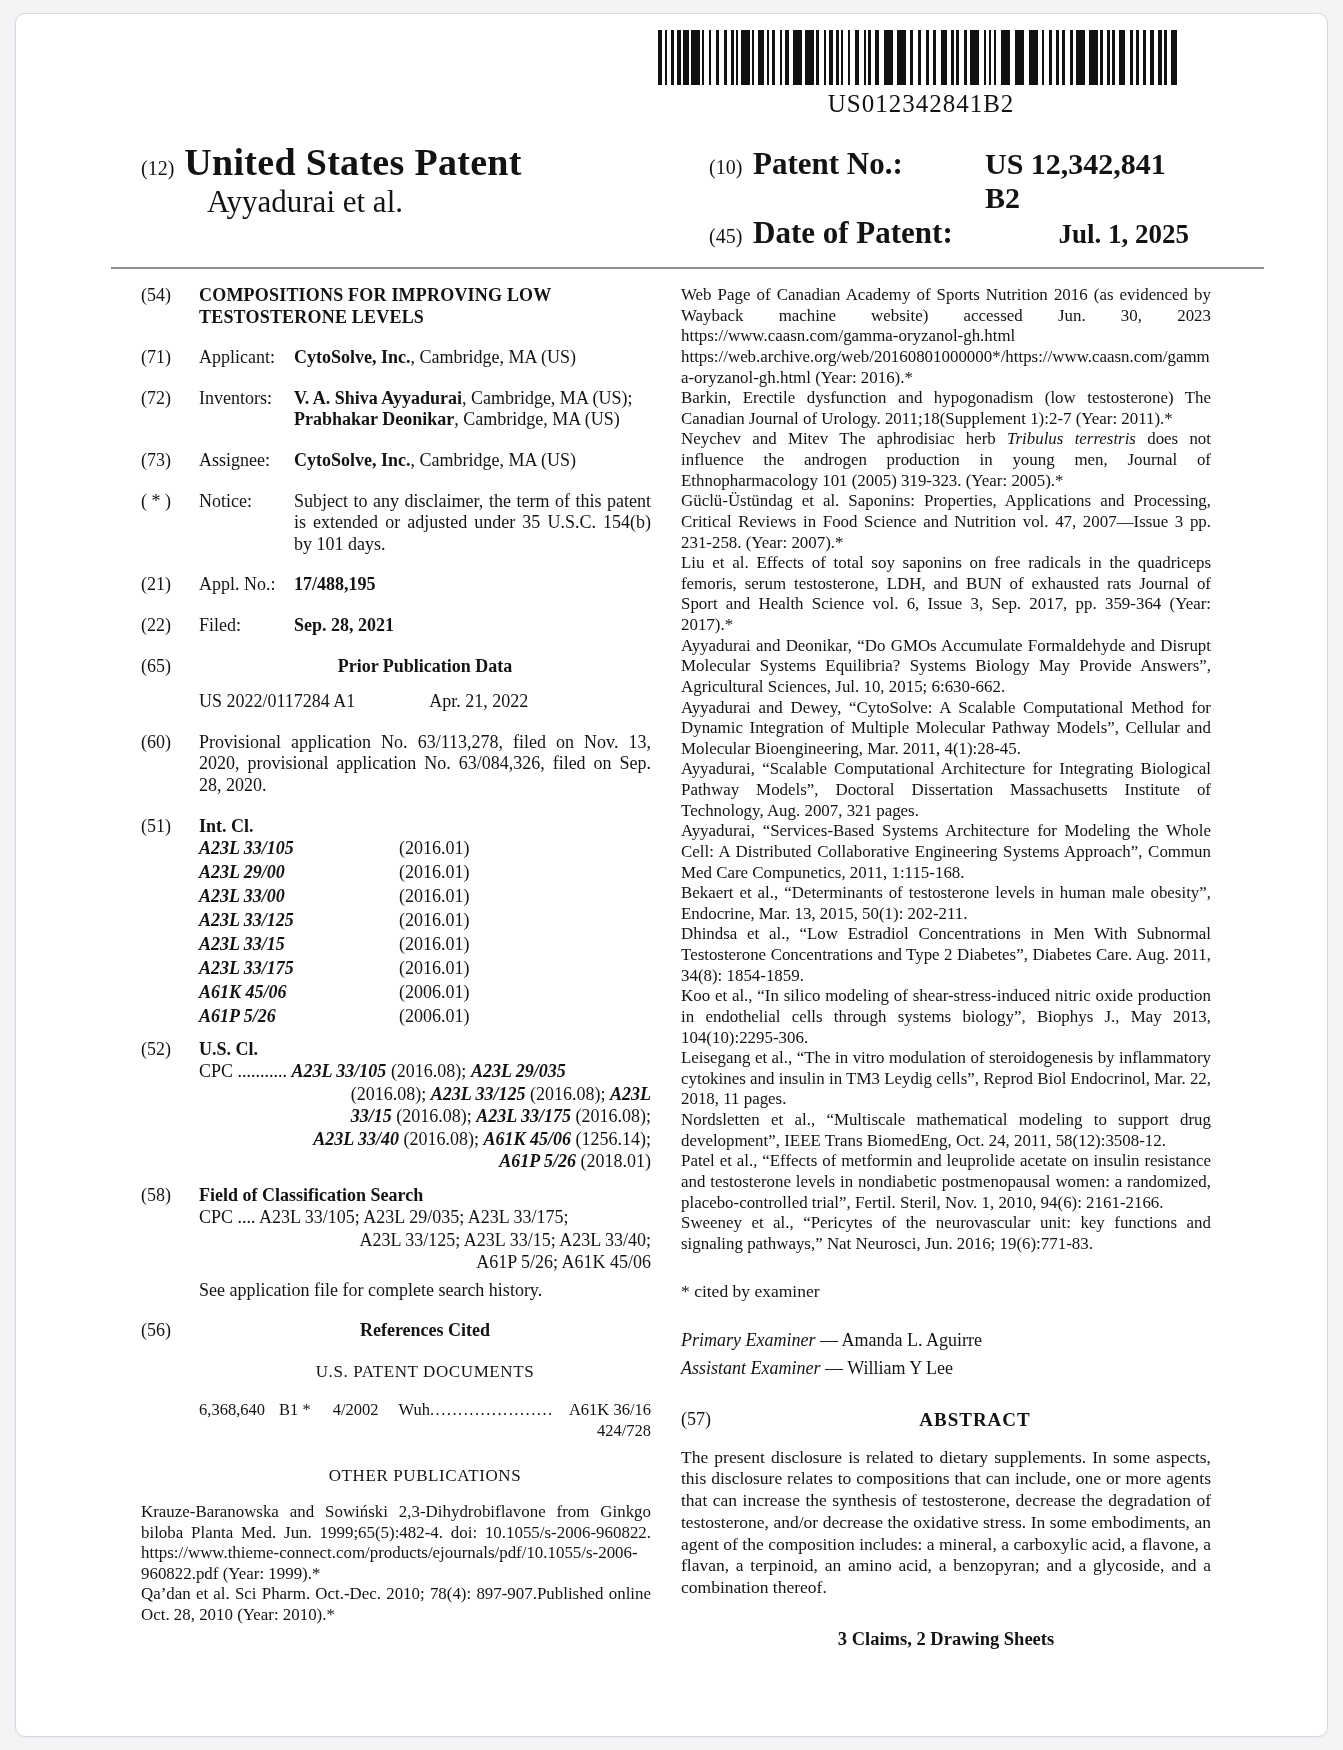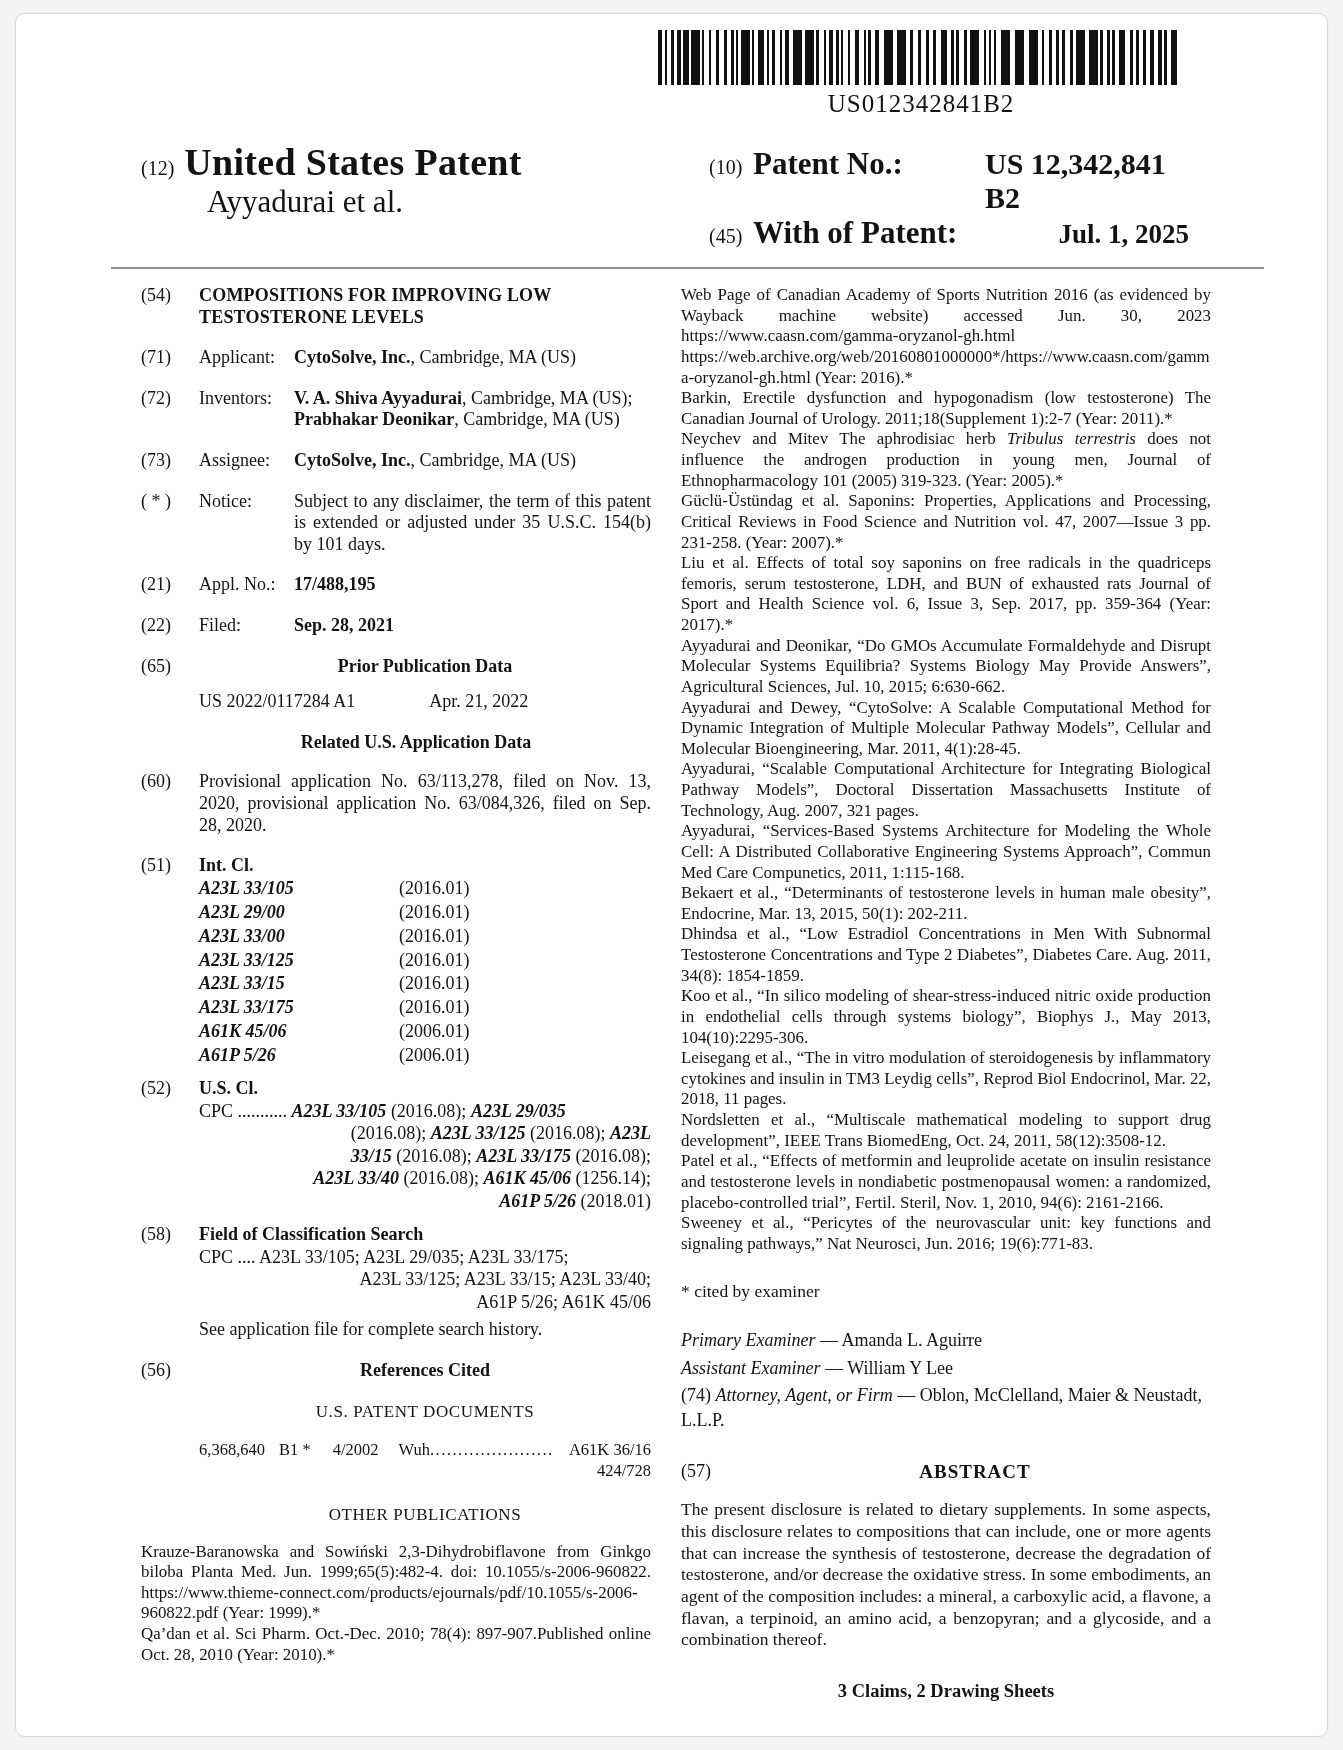--- a/index.html
+++ b/index.html
@@ -167,21 +167,21 @@
       <div class="authors">Ayyadurai et al.</div>
     </div>
     <div class="header-right">
       <div class="hr-row">
         <span class="kind-num">(10)</span>
         <span class="hr-label">Patent No.:</span>
         <span class="hr-value big">US 12,342,841 B2</span>
       </div>
       <div class="hr-row">
         <span class="kind-num">(45)</span>
-        <span class="hr-label">With of Patent:</span>
+        <span class="hr-label">Date of Patent:</span>
         <span class="hr-value">Jul. 1, 2025</span>
       </div>
     </div>
   </div>
 
   <div class="rule"></div>
 
   <div class="columns">
 
     <div class="col-left">
@@ -243,21 +243,20 @@
         <span class="fnum">(65)</span>
         <div>
           <div class="center-head">Prior Publication Data</div>
           <div class="pub-row">
             <span>US 2022/0117284 A1</span>
             <span>Apr. 21, 2022</span>
           </div>
         </div>
       </div>
 
-      <div class="related-head">Related U.S. Application Data</div>
 
       <div class="field">
         <span class="fnum">(60)</span>
         <div class="just">Provisional application No. 63/113,278, filed on Nov. 13, 2020, provisional application No. 63/084,326, filed on Sep. 28, 2020.</div>
       </div>
 
       <div class="field" style="margin-bottom:10px;">
         <span class="fnum">(51)</span>
         <div>
           <div class="bold-head">Int. Cl.</div>
@@ -373,21 +372,20 @@
           <p class="cite"><span>Leisegang et al., “The in vitro modulation of steroidogenesis by inflammatory cytokines and insulin in TM3 Leydig cells”, Reprod Biol Endocrinol, Mar. 22, 2018, 11 pages.</span></p>
           <p class="cite"><span>Nordsletten et al., “Multiscale mathematical modeling to support drug development”, IEEE Trans BiomedEng, Oct. 24, 2011, 58(12):3508-12.</span></p>
           <p class="cite"><span>Patel et al., “Effects of metformin and leuprolide acetate on insulin resistance and testosterone levels in nondiabetic postmenopausal women: a randomized, placebo-controlled trial”, Fertil. Steril, Nov. 1, 2010, 94(6): 2161-2166.</span></p>
           <p class="cite"><span>Sweeney et al., “Pericytes of the neurovascular unit: key functions and signaling pathways,” Nat Neurosci, Jun. 2016; 19(6):771-83.</span></p>
         </div>
 
       <p class="cited-by">* cited by examiner</p>
 
       <p class="examiner"><span class="seg-i">Primary Examiner</span><span> — Amanda L. Aguirre</span></p>
       <p class="examiner tight"><span class="seg-i">Assistant Examiner</span><span> — William Y Lee</span></p>
-      <p class="attorney"><span>(74) </span><span class="seg-i">Attorney, Agent, or Firm</span><span> — Oblon, McClelland, Maier &amp; Neustadt, L.L.P.</span></p>
 
       <div class="abstract-head">
         <span class="fnum">(57)</span>
         <span class="abstract-title">ABSTRACT</span>
       </div>
       <p class="abstract-text">The present disclosure is related to dietary supplements. In some aspects, this disclosure relates to compositions that can include, one or more agents that can increase the synthesis of testosterone, decrease the degradation of testosterone, and/or decrease the oxidative stress. In some embodiments, an agent of the composition includes: a mineral, a carboxylic acid, a flavone, a flavan, a terpinoid, an amino acid, a benzopyran; and a glycoside, and a combination thereof.</p>
 
       <p class="claims">3 Claims, 2 Drawing Sheets</p>
     </div>
   </div>

